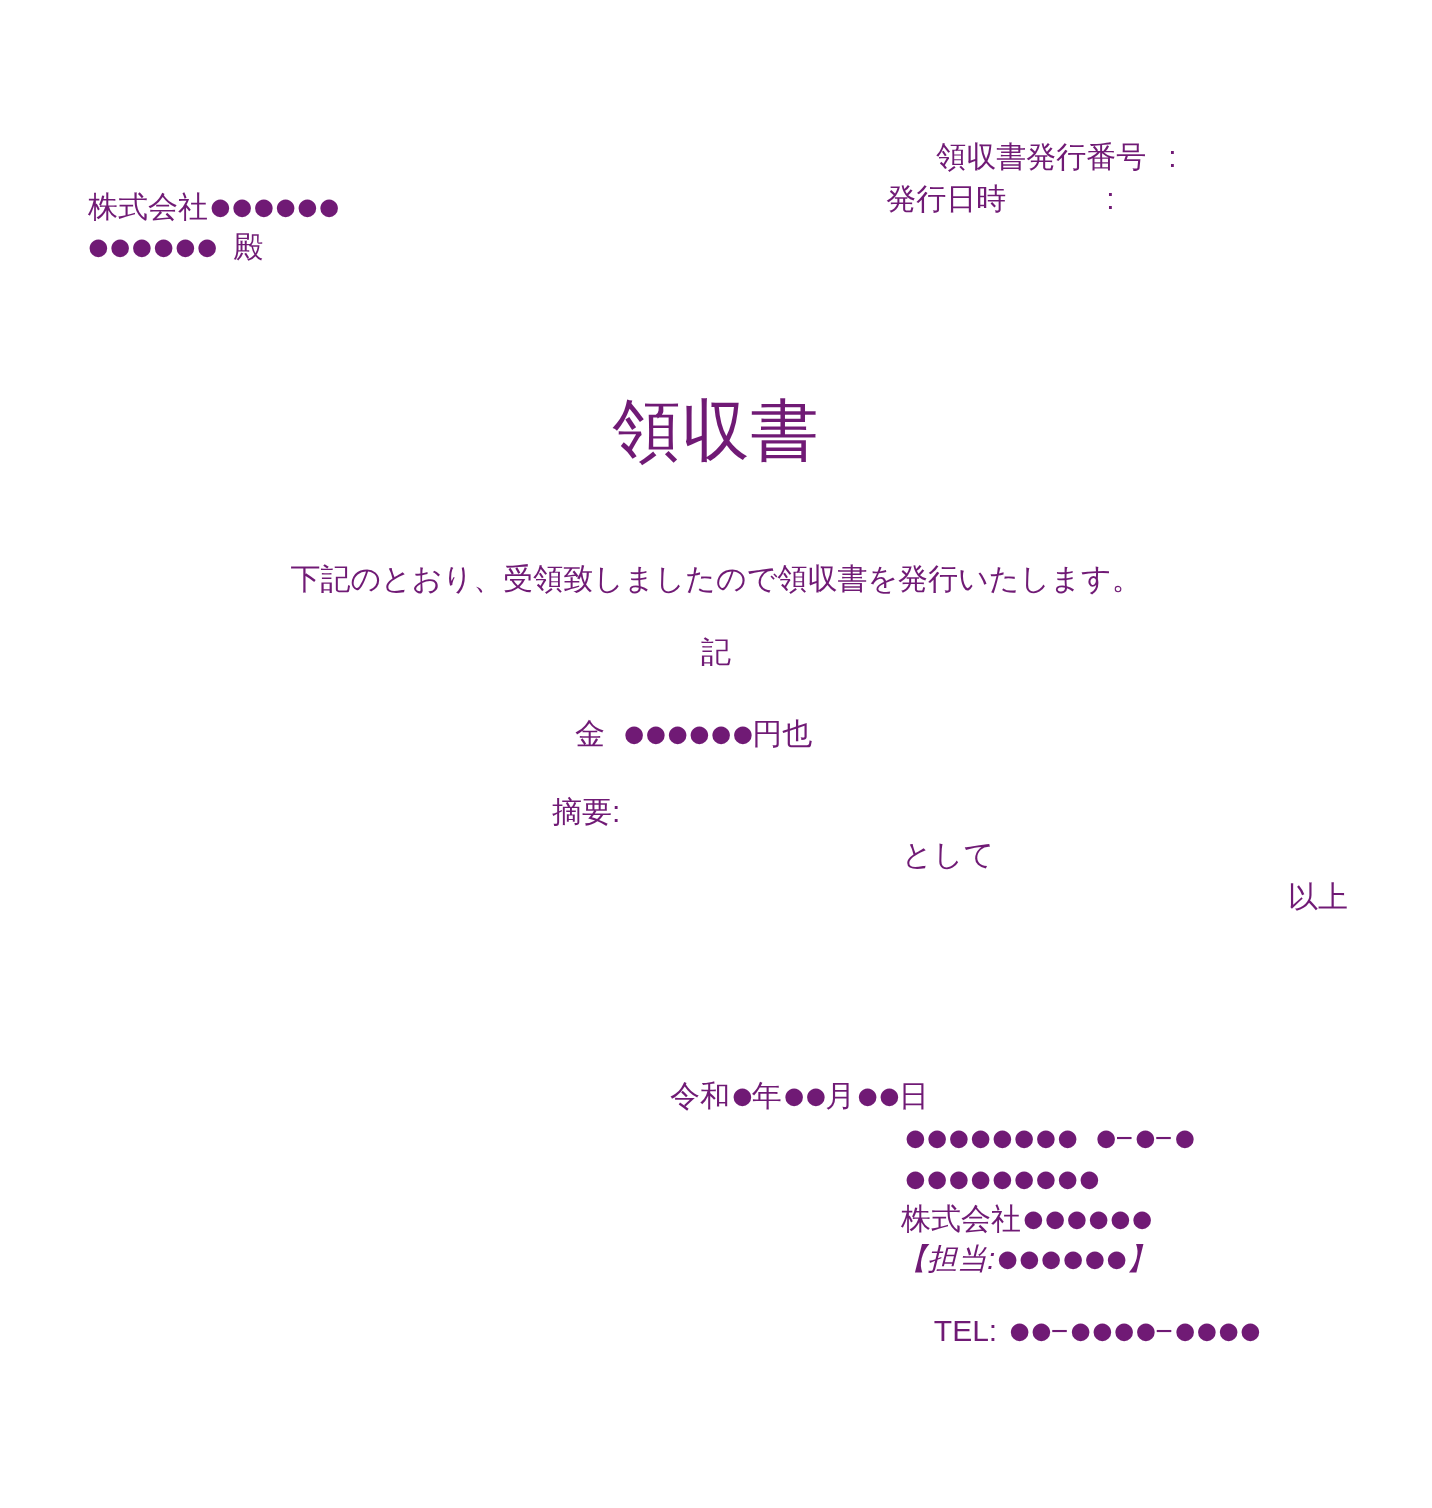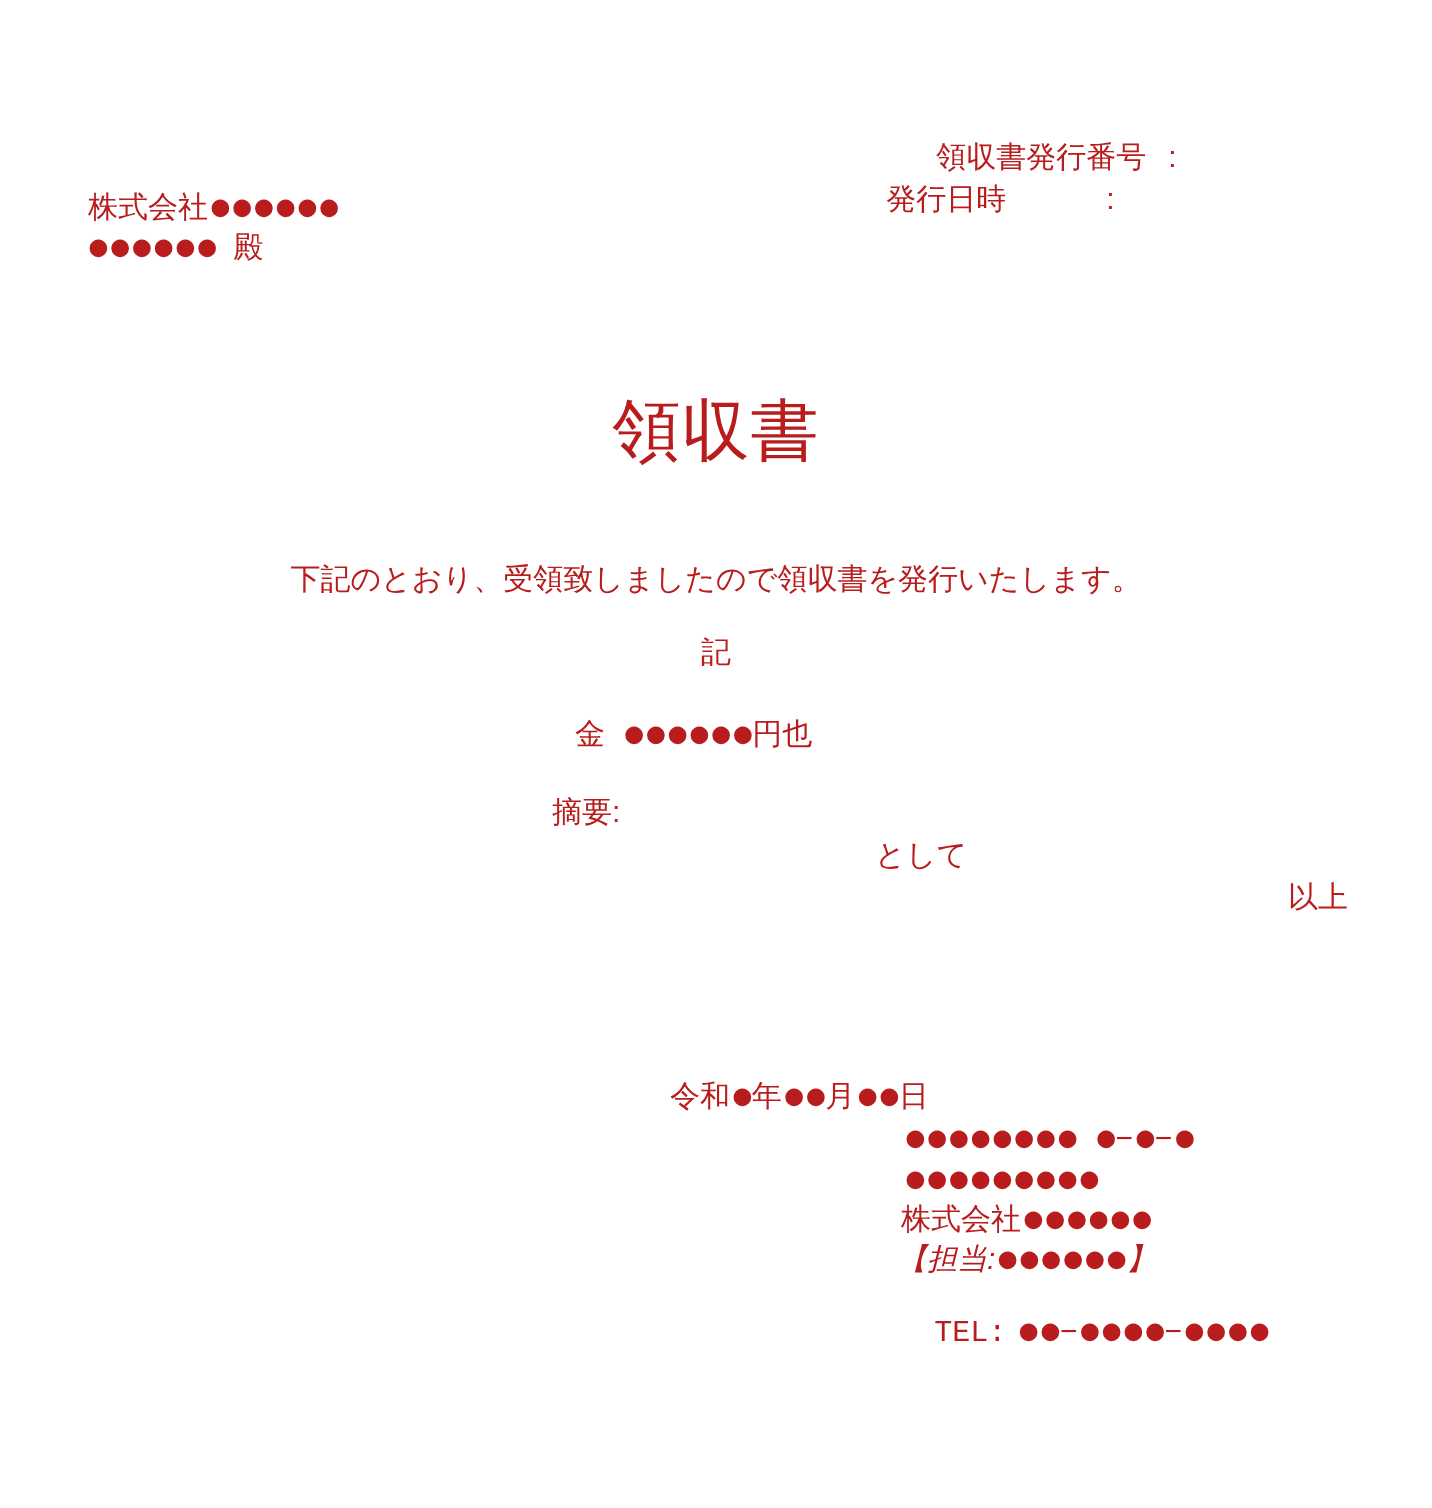--- a/index.html
+++ b/index.html
@@ -10,40 +10,40 @@
     background: #ffffff;
     color: #000000;
     font-family: "Liberation Sans", sans-serif;
     overflow: hidden;
   }
   .t {
     position: absolute;
     font-size: 30px;
     line-height: 1;
     white-space: pre;
-    color: #b91c1c;
+    color: #701a75;
   }
   .centered {
     left: 0;
     width: 100%;
     text-align: center;
   }
   .title {
     font-size: 68px;
     letter-spacing: 1px;
   }
   
   .d {
     font-size: 41px;
     line-height: 0;
     letter-spacing: -3px;
     vertical-align: -3px;
   }
   .serif-label {
-    font-family: Liberation Mono, monospace;
+    font-family: Liberation Sans, sans-serif;
   }
   .meta-colon-1 { display: inline-block; margin-left: 22px; }
   .meta-colon-2 { display: inline-block; margin-left: 100px; }
   .value-gap { display: inline-block; margin-left: 10px; }
 </style>
 </head>
 <body>
 
 <div class="page">
 
@@ -60,21 +60,21 @@
   <div class="t centered title" style="top:396px;">領収書</div>
 
   <div class="t centered" style="top:516px;margin-top:48px;">下記のとおり、受領致しましたので領収書を発行いたします。</div>
 
   <div class="t centered" style="top:637px;">記</div>
 
   <div class="t dotify" style="left:575px; top:719px;">金  <span class="d">●●●●●●</span>円也</div>
 
   <div class="t" style="left:552px; top:797px;">摘要:</div>
 
-  <div class="t" style="left:875px; top:840px;">として</div>
+  <div class="t" style="left:902px; top:840px;">として</div>
 
   <div class="t" style="left:1288px; top:882px;">以上</div>
 
   <div class="t dotify" style="left:670px; top:1081px;">令和<span class="d">●</span>年<span class="d">●●</span>月<span class="d">●●</span>日</div>
   <div class="t dotify" style="left:903px; top:1123px;"><span class="d">●●●●●●●●</span>  <span class="d">●</span>−<span class="d">●</span>−<span class="d">●</span></div>
   <div class="t dotify" style="left:903px; top:1164px;"><span class="d">●●●●●●●●●</span></div>
   <div class="t dotify" style="left:901px; top:1204px;">株式会社<span class="d">●●●●●●</span></div>
   <div class="t dotify" style="left:897px; top:1244px;font-style:italic;">【担当:<span class="d">●●●●●●</span>】</div>
 
   <div class="t" style="left:901px; top:1286px;">

